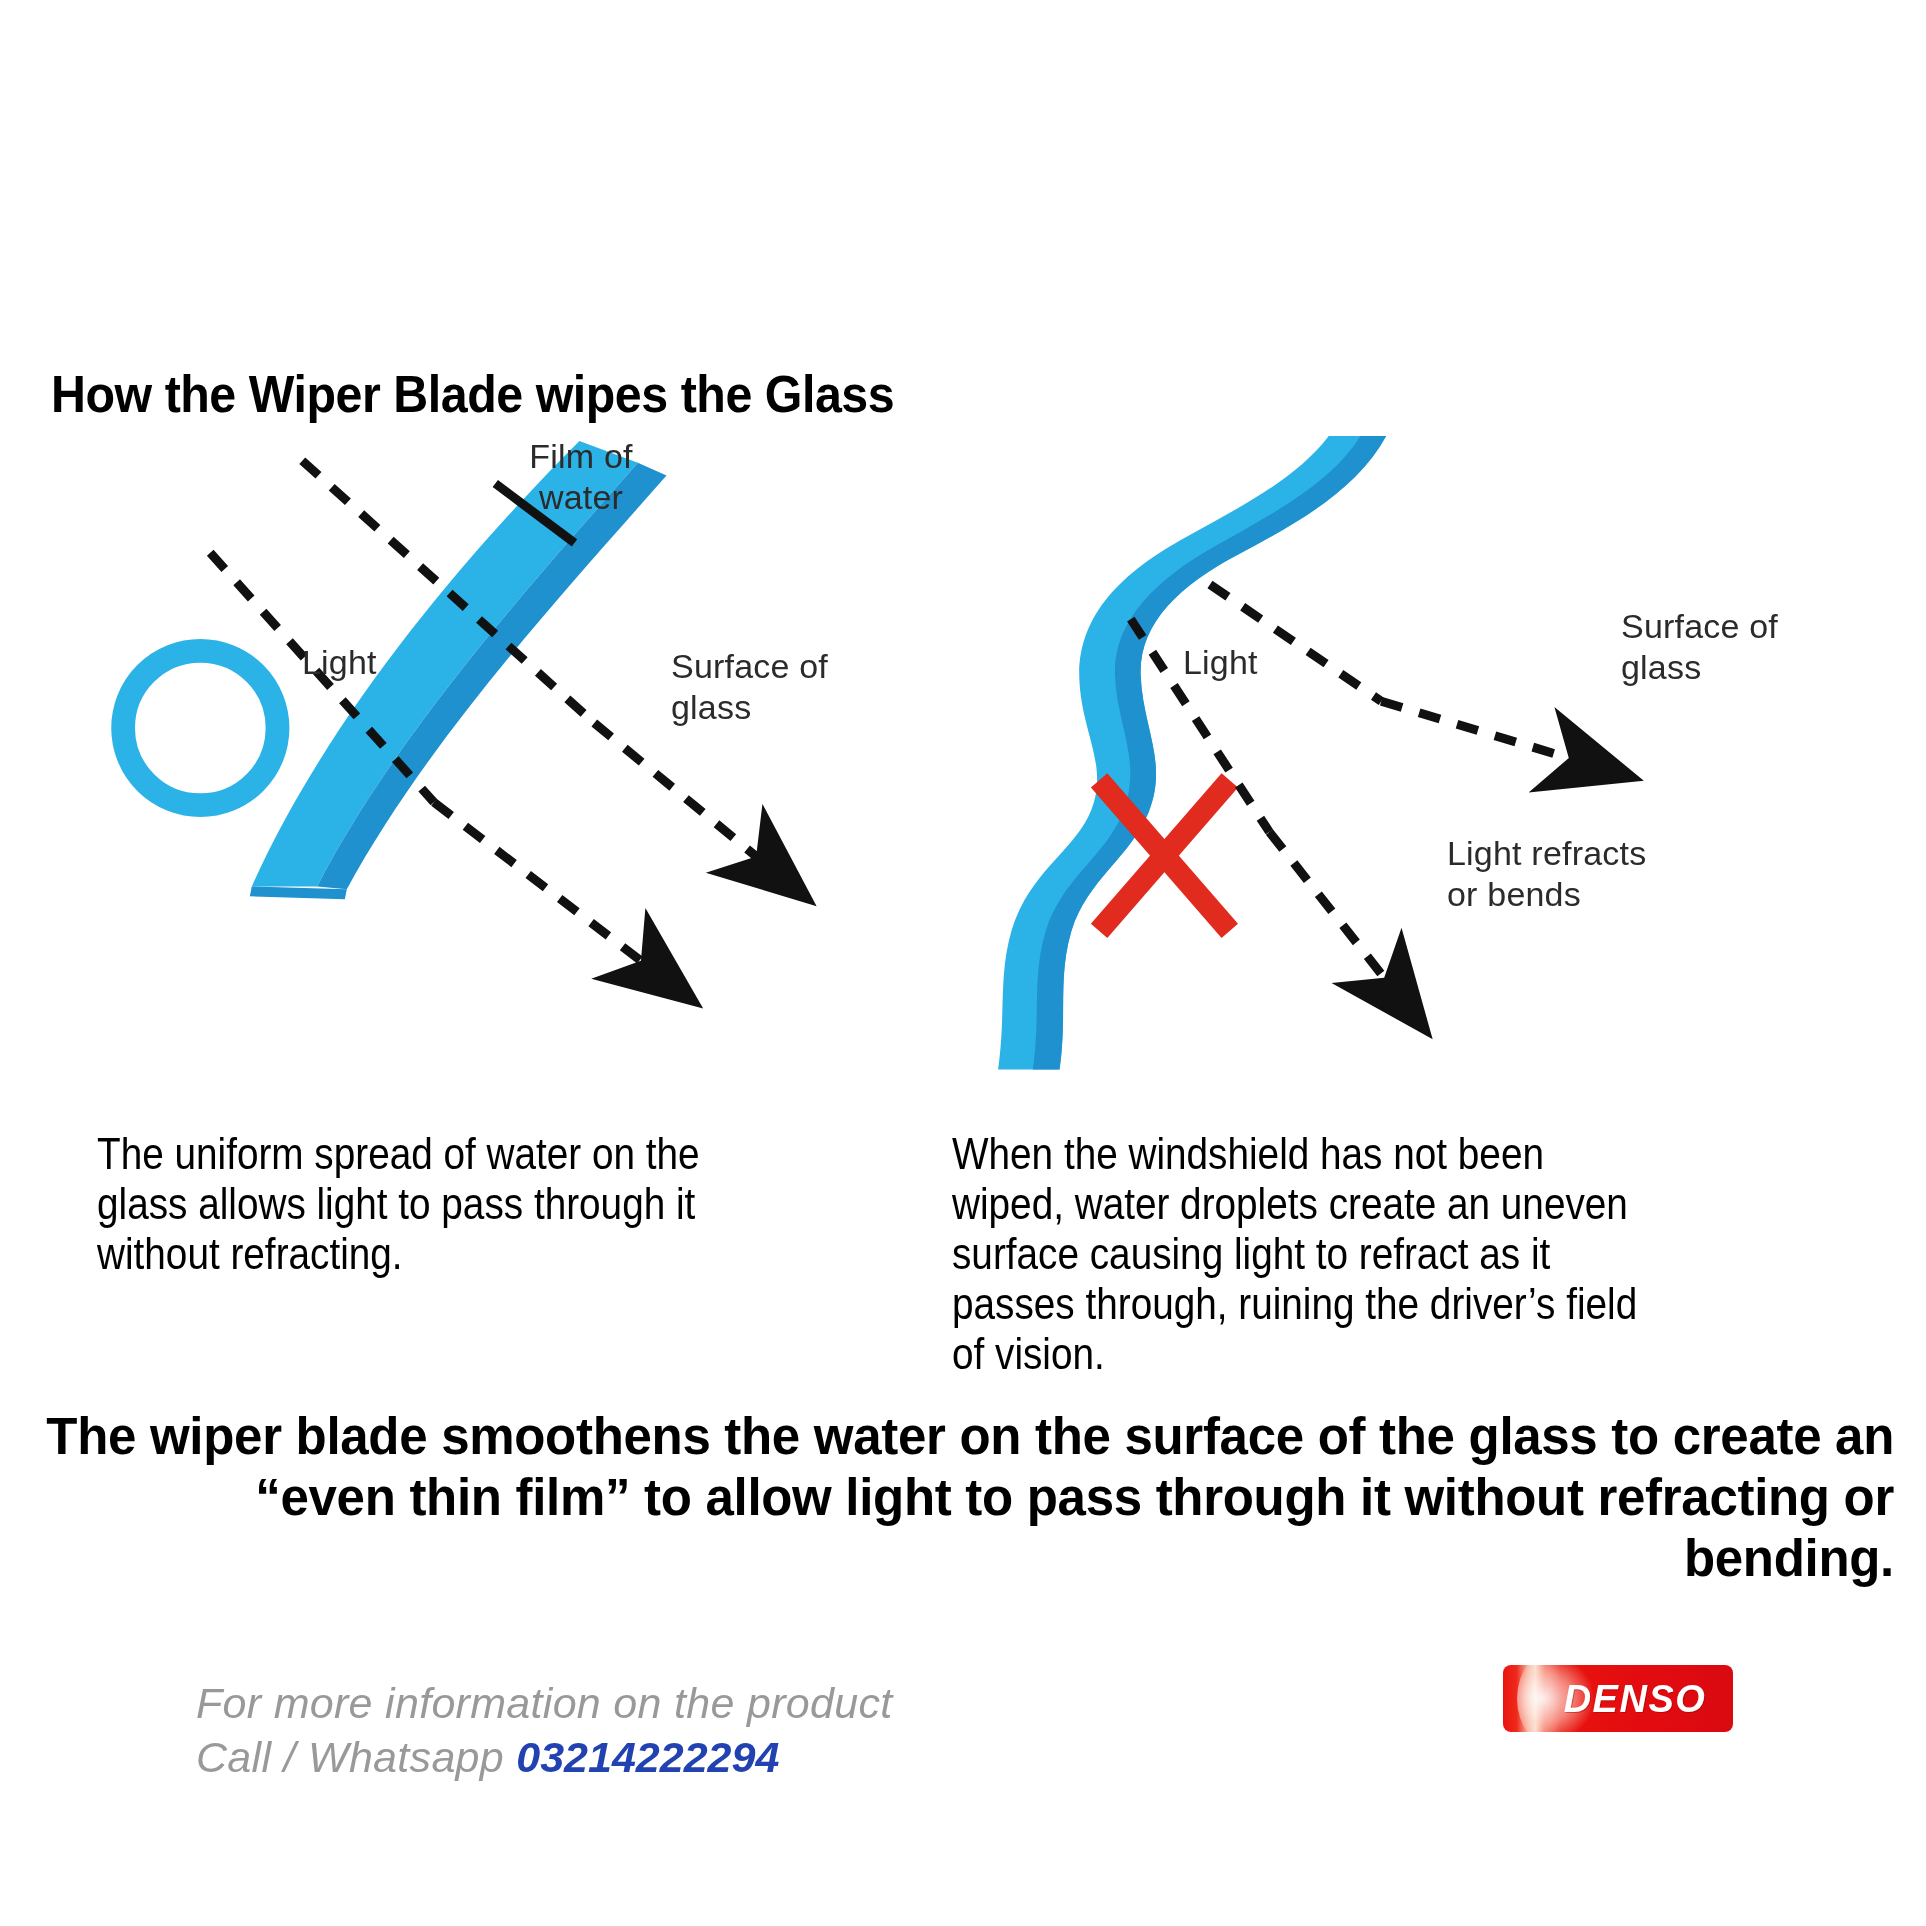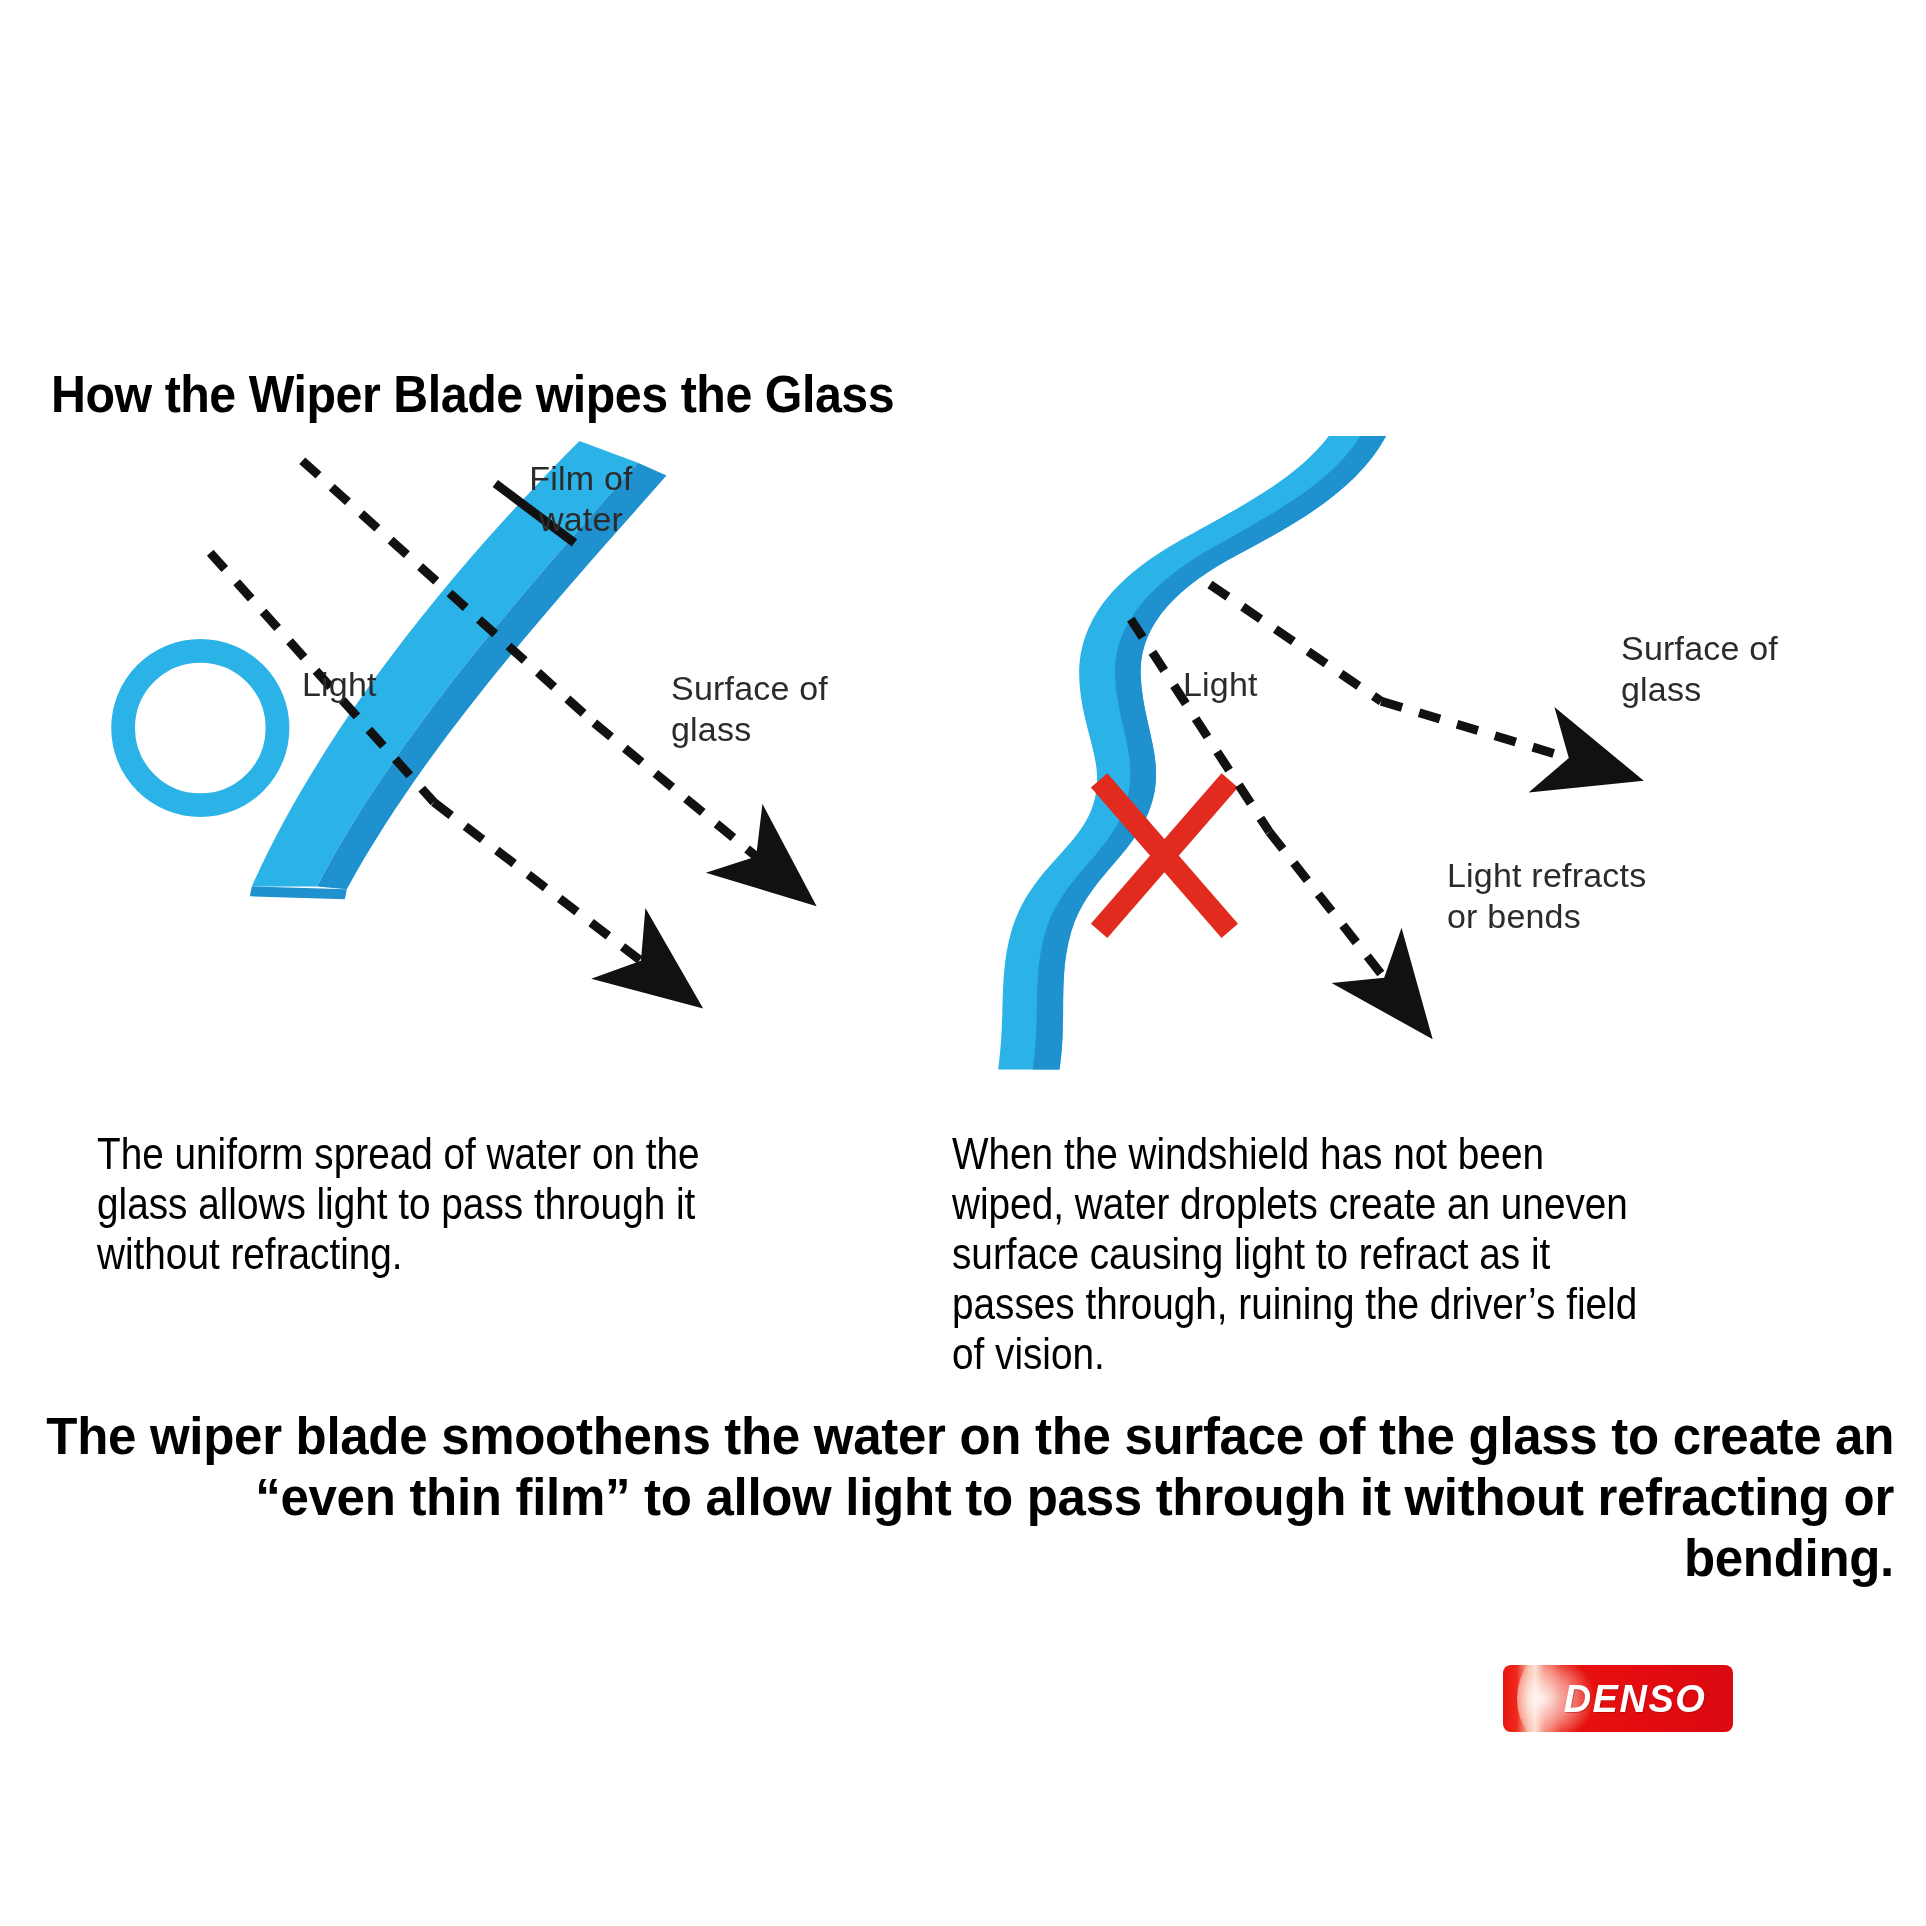--- a/index.html
+++ b/index.html
@@ -54,21 +54,20 @@
 
   
   .dlabel {
     position: absolute;
     font-family: "Liberation Sans", sans-serif;
     font-size: 34px;
     line-height: 41px;
     color: #2b2b2b;
     letter-spacing: 0.2px;
     white-space: pre-line;
-    margin-top: 22px;
   }
 
   .lbl-film-water   { left: 487px;  top: 0px;   width: 188px; text-align: center; }
   .lbl-light-left   { left: 302px;  top: 206px; }
   .lbl-surface-left { left: 671px;  top: 210px; width: 228px; }
   .lbl-light-right  { left: 1183px; top: 206px; }
   .lbl-surface-right{ left: 1621px; top: 170px; width: 228px; }
   .lbl-refracts     { left: 1447px; top: 397px; width: 287px; }
 
   
@@ -282,20 +281,24 @@
   </div>
 
   <div class="captions">
     <div class="caption caption-left">The uniform spread of water on the glass allows light to pass through it without refracting.</div>
     <div class="caption caption-right">When the windshield has not been wiped, water droplets create an uneven surface causing light to refract as it passes through, ruining the driver’s field of vision.</div>
   </div>
 
   <div class="conclusion">The wiper blade smoothens the water on the surface of the glass to create an “even thin film” to allow light to pass through it without refracting or bending.</div>
 
   <div class="footer">
+    <div class="footer-text">
+      <div>For more information on the product</div>
+      <div><span>Call / Whatsapp </span><span class="phone">03214222294</span></div>
+    </div>
 
     <div class="denso-logo">
       <div class="denso-arc"></div>
       <div class="denso-word">DENSO</div>
     </div>
   </div>
 
 </div>
 
 

